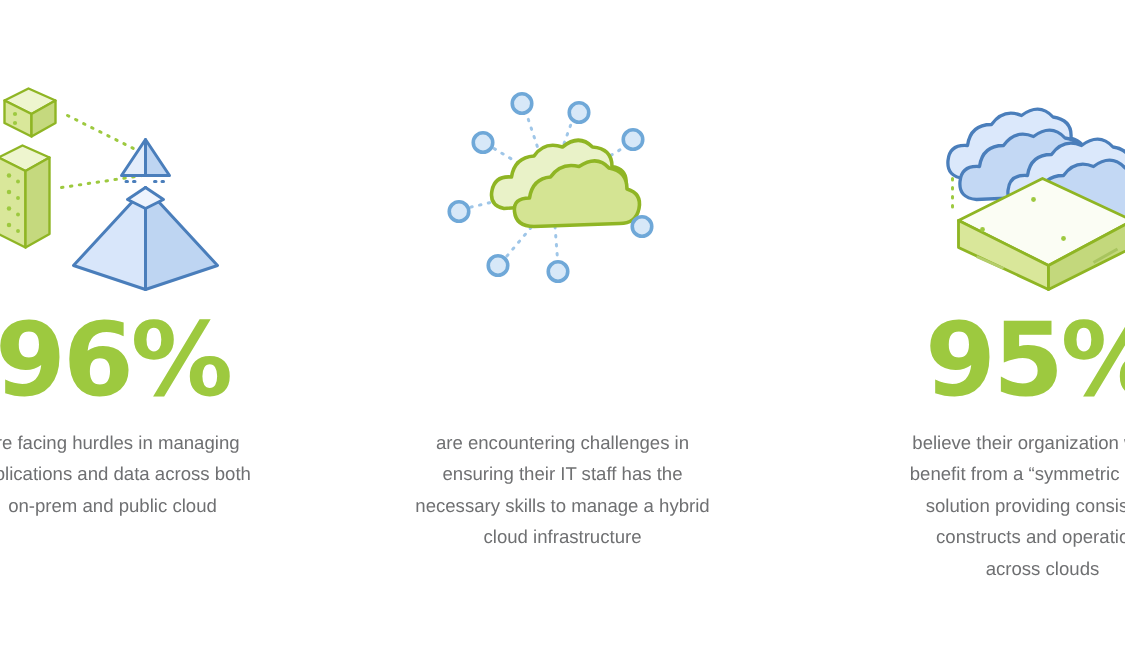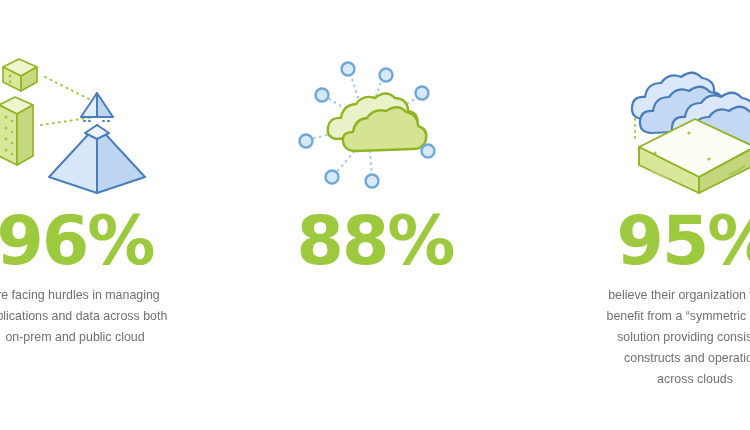--- a/index.html
+++ b/index.html
@@ -169,21 +169,24 @@
           <circle cx="22" cy="48" r="6.5"></circle>
           <circle cx="122" cy="46" r="6.5"></circle>
           <circle cx="6" cy="94" r="6.5"></circle>
           <circle cx="128" cy="104" r="6.5"></circle>
           <circle cx="32" cy="130" r="6.5"></circle>
           <circle cx="72" cy="134" r="6.5"></circle>
         </g>
       </svg>
     </div>
 
-    <div class="pct">88%</div>
+    <div class="caption">are encountering challenges in
+ensuring their IT staff has the
+necessary skills to manage a hybrid
+cloud infrastructure</div>
   </div>
 
   <div class="stat-col col-3">
 
     <div class="icon-wrap">
       <svg width="180" height="150" viewBox="0 0 180 150">
 
         <g stroke="#9dc93f" stroke-width="2" stroke-linecap="round" stroke-dasharray="1 5" fill="none">
           <line x1="30" y1="66" x2="30" y2="92"></line>
           <line x1="148" y1="62" x2="148" y2="88"></line>

